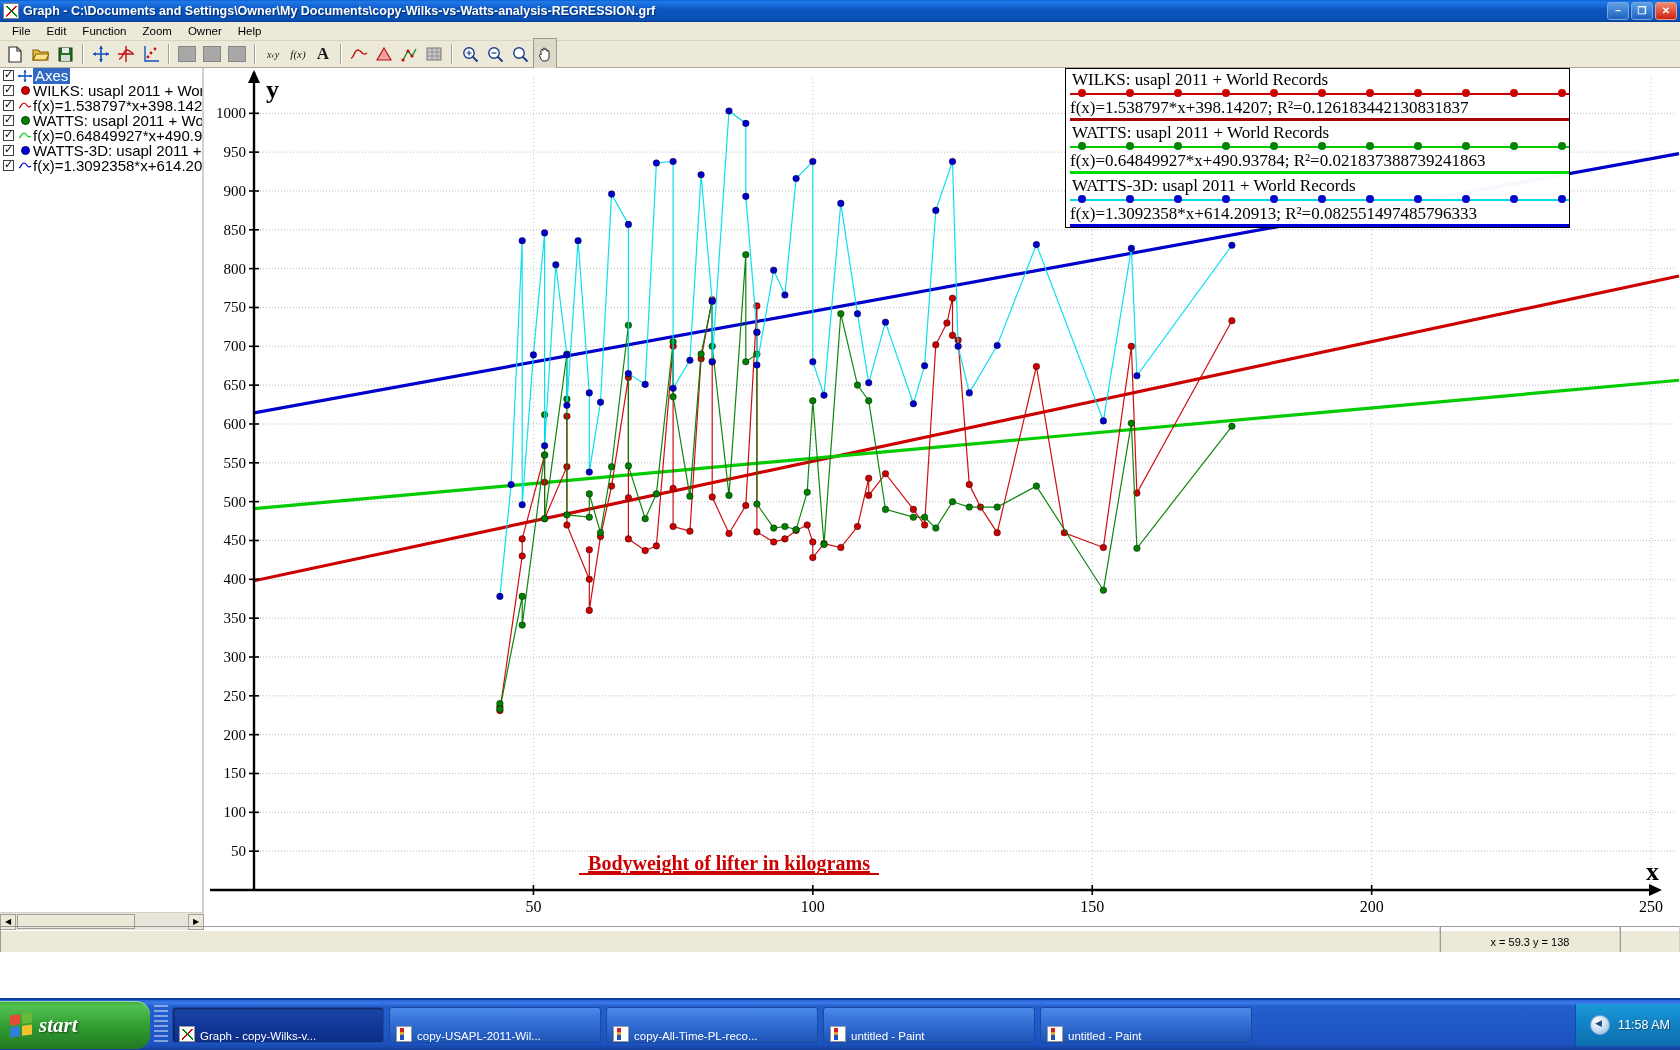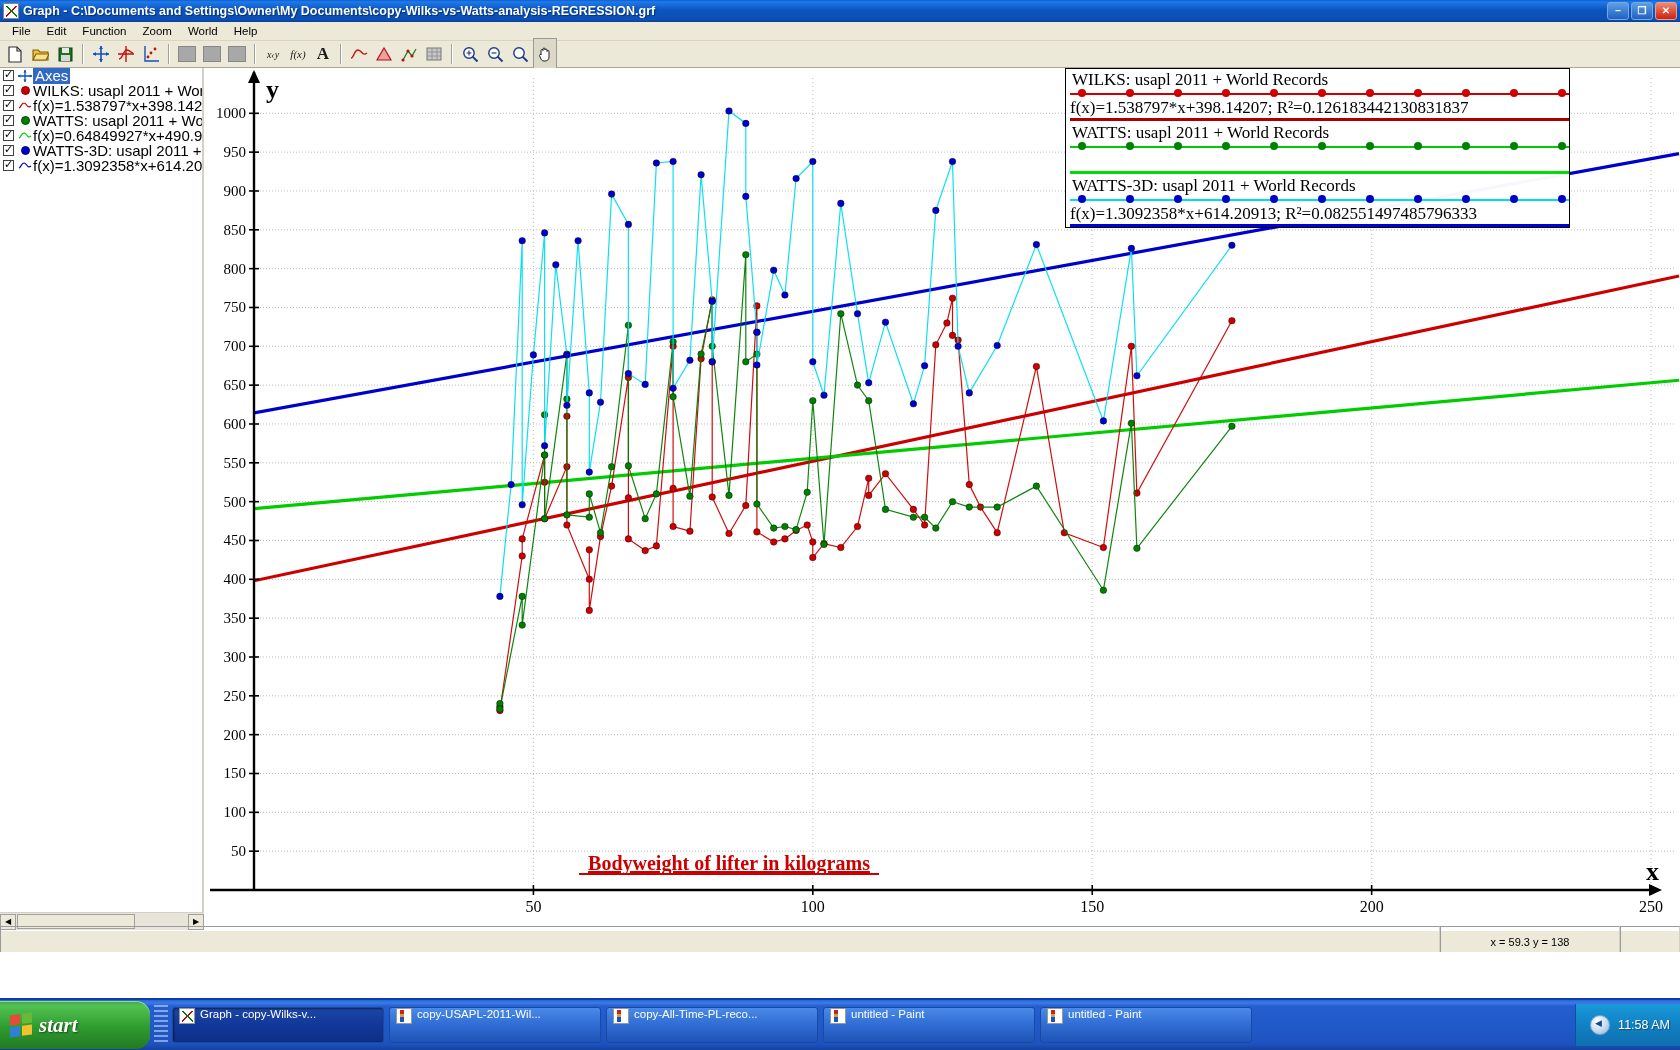--- a/index.html
+++ b/index.html
@@ -135,21 +135,21 @@
     transform: skewY(-8deg); }
   #startbtn .flag i { display: block; }
   #startbtn .stext { color: #fff; font-size: 21px; font-style: italic; font-weight: bold;
     text-shadow: 1px 1px 2px rgba(0,0,0,.5); font-family: "Liberation Serif", serif; }
   #taskgrip { width: 14px; height: 40px; flex: none; margin: 0 4px;
     background: repeating-linear-gradient(to bottom, rgba(255,255,255,.45) 0 2px, transparent 2px 5px);
     background-size: 3px 100%; background-repeat: repeat-x; }
   .taskitem {
     width: 212px; height: 36px; flex: none; margin-right: 5px; border-radius: 3px;
     background: linear-gradient(to bottom, #4a8ae8 0%, #2f6cd4 50%, #1f54b4 100%);
-    border: 1px solid #1a4a9e; display: flex; align-items: flex-start; padding: 0 6px;
+    border: 1px solid #1a4a9e; display: flex; align-items: flex-end; padding: 0 6px;
     color: #fff; font-size: 11.5px; white-space: nowrap; overflow: hidden;
   }
   .taskitem.active { background: linear-gradient(to bottom, #1b47a4 0%, #12379a 50%, #0e2f86 100%);
     box-shadow: inset 1px 1px 2px rgba(0,0,0,.5); }
   .taskitem .tiicon { width: 16px; height: 16px; flex: none; margin-right: 5px; background: #fff;
     border: 1px solid #999; position: relative; }
   .taskitem .tiicon.paint { background: #ffffff; }
   .taskitem .tiicon.paint::before { content: ""; position: absolute; left: 3px; top: 1px; width: 4px; height: 12px;
     background: linear-gradient(to bottom, #cc2020 0%, #cc2020 30%, #d8a030 30%, #d8a030 60%, #2050c0 60%, #2050c0 100%); }
   .taskitem .tiicon.graph::before {
@@ -178,21 +178,21 @@
     <div class="tb-btn">❐</div>
     <div class="tb-btn close">✕</div>
   </div>
 </div>
 
 <div id="menubar">
   <div class="mi">File</div>
   <div class="mi">Edit</div>
   <div class="mi">Function</div>
   <div class="mi">Zoom</div>
-  <div class="mi">World</div>
+  <div class="mi">Owner</div>
   <div class="mi">Help</div>
 </div>
 
 <div id="toolbar">
   <div class="tbtn">
     <svg width="16" height="17" viewBox="0 0 16 17">
         <path d="M2 1 h8 l4 4 v11 h-12 z" fill="#fff" stroke="#333" stroke-width="1.2"></path>
         <path d="M10 1 v4 h4" fill="none" stroke="#333" stroke-width="1.2"></path>
       </svg>
   </div>
@@ -663,20 +663,21 @@
       <div class="sdot" style="left:104px;background:#008000;"></div>
         <div class="sdot" style="left:152px;background:#008000;"></div>
       <div class="sdot" style="left:200px;background:#008000;"></div>
         <div class="sdot" style="left:248px;background:#008000;"></div>
       <div class="sdot" style="left:296px;background:#008000;"></div>
         <div class="sdot" style="left:344px;background:#008000;"></div>
       <div class="sdot" style="left:392px;background:#008000;"></div>
         <div class="sdot" style="left:440px;background:#008000;"></div>
       <div class="sdot" style="left:488px;background:#008000;"></div>
     </div>
+    <div class="lformula" style="margin-top:7px;">f(x)=0.64849927*x+490.93784; R²=0.021837388739241863</div>
     <div class="lfitline" style="top:49px;background:#00dd00;"></div>
   </div>
   <div class="lgroup">
     <div class="ltitle">WATTS-3D: usapl 2011 + World Records</div>
     <div class="lsample" style="top:20px;">
       <div class="sline" style="background:#00ddee;"></div>
       <div class="sdot" style="left:8px;background:#0000cc;"></div>
         <div class="sdot" style="left:56px;background:#0000cc;"></div>
       <div class="sdot" style="left:104px;background:#0000cc;"></div>
         <div class="sdot" style="left:152px;background:#0000cc;"></div>

